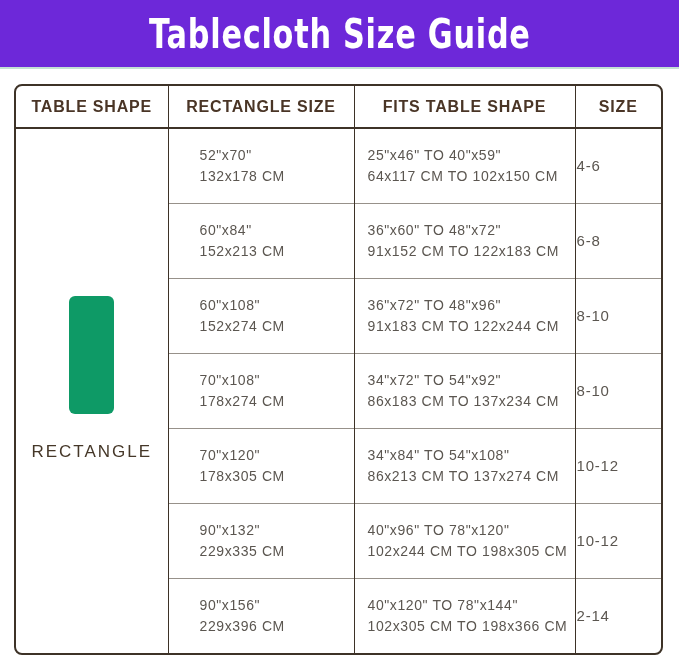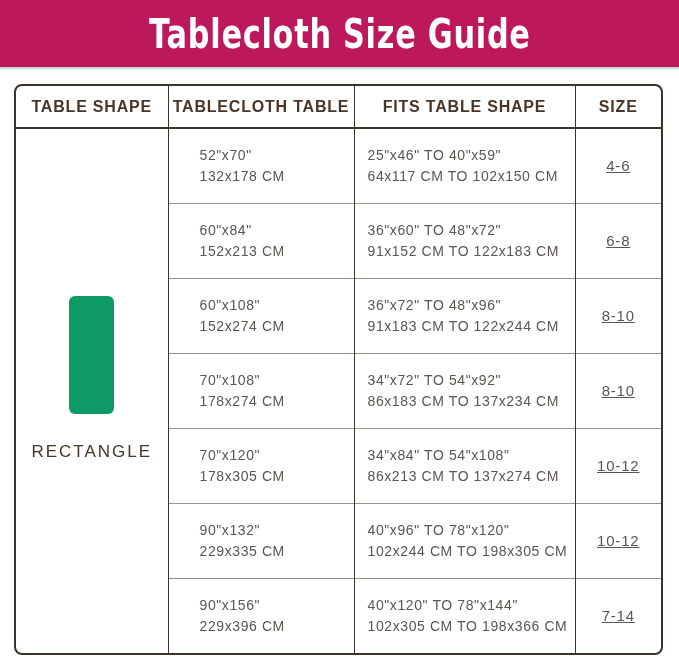--- a/index.html
+++ b/index.html
@@ -7,21 +7,21 @@
     padding: 0;
     width: 679px;
     height: 663px;
     background: #ffffff;
     overflow: hidden;
     font-family: "Liberation Sans", sans-serif;
   }
   .banner {
     width: 679px;
     height: 69px;
-    background: #be185d;
+    background: #6d28d9;
     border-bottom: 2px solid #c3e1d4;
     display: flex;
     align-items: center;
     justify-content: center;
     box-sizing: border-box;
   }
   .banner-title {
     color: #ffffff;
     font-family: "DejaVu Sans", sans-serif;
     font-weight: bold;
@@ -67,24 +67,23 @@
   .size-table td {
     vertical-align: middle;
     color: #5B5650;
     font-size: 14px;
     letter-spacing: 0.6px;
   }
   td.col-size { padding-left: 31px; }
   td.col-fits { padding-left: 13px; }
   .two-line { line-height: 21px; white-space: nowrap; }
   td.seats-cell {
-    text-align: center;
+    text-align: left;
     font-size: 15px;
     letter-spacing: 0.8px;
-    text-decoration: underline;
   }
   td.shape-cell {
     text-align: center;
     vertical-align: middle;
     margin-left: 12px;
   }
   .shape-inner { position: relative; top: -12px; }
   .shape-rect {
     width: 45px;
     height: 118px;
@@ -110,21 +109,21 @@
   <table class="size-table">
     <colgroup>
       <col style="width:152px">
       <col style="width:186px">
       <col style="width:221px">
       <col style="width:86px">
     </colgroup>
     <thead>
       <tr>
         <th>TABLE SHAPE</th>
-        <th class="bl">TABLECLOTH TABLE</th>
+        <th class="bl">RECTANGLE SIZE</th>
         <th class="bl">FITS TABLE SHAPE</th>
         <th class="bl">SIZE</th>
       </tr>
     </thead>
     <tbody>
       <tr>
         <td class="shape-cell" rowspan="7">
           <div class="shape-inner">
             <div class="shape-rect"></div>
             <div class="shape-label">RECTANGLE</div>
@@ -197,17 +196,17 @@
       </tr>
       <tr class="divided">
         <td class="bl col-size">
           <div class="two-line">90"x156"</div>
           <div class="two-line">229x396 CM</div>
         </td>
         <td class="bl col-fits">
           <div class="two-line">40"x120" TO 78"x144"</div>
           <div class="two-line">102x305 CM TO 198x366 CM</div>
         </td>
-        <td class="bl seats-cell">7-14</td>
+        <td class="bl seats-cell">2-14</td>
       </tr>
     </tbody>
   </table>
 </div>
 
 </body></html>

